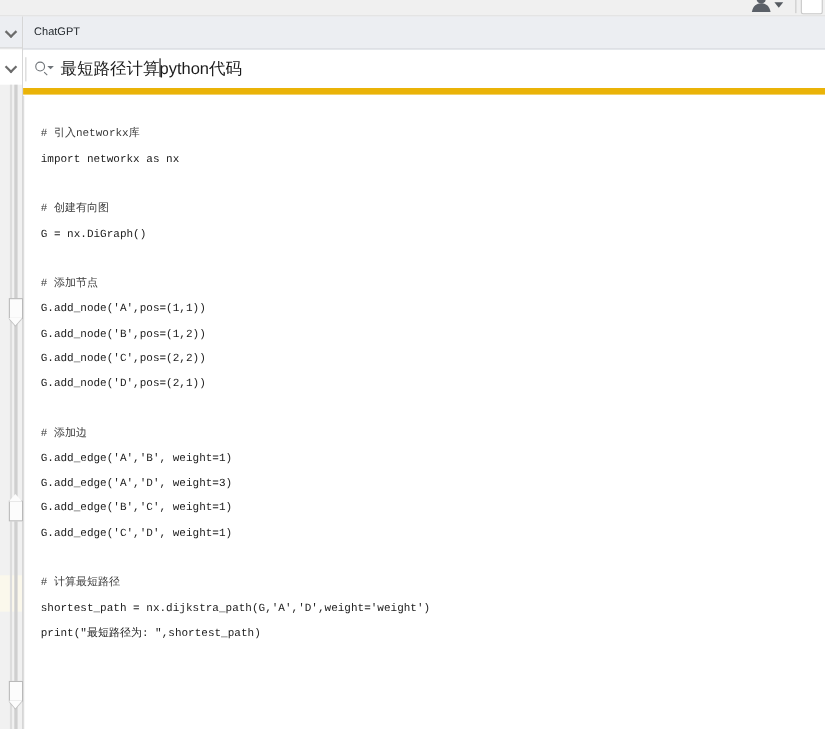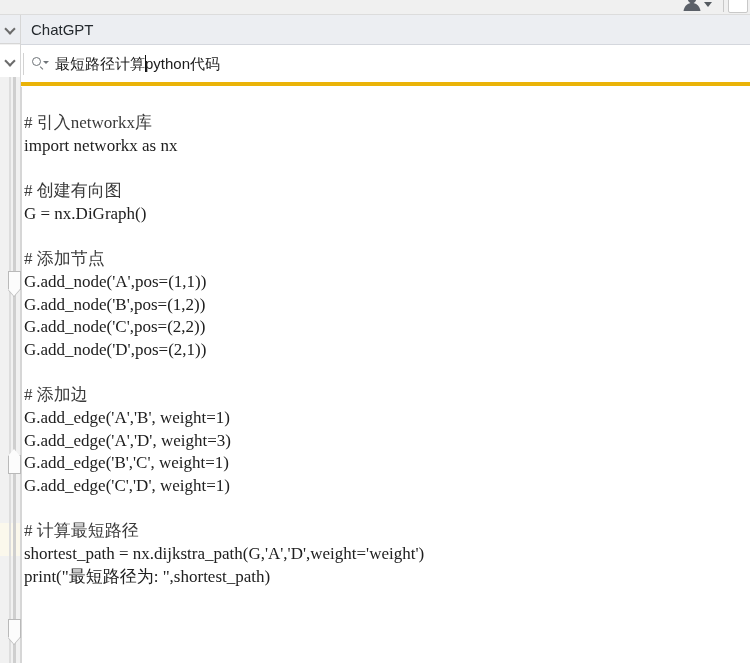--- a/index.html
+++ b/index.html
@@ -199,21 +199,21 @@
     box-sizing: border-box;
     display: flex;
     align-items: flex-end;
   }
   .tab {
     position: relative;
     height: 29px;
     display: flex;
     align-items: center;
     padding: 0 12px;
-    font-size: 15px;
+    font-size: 10px;
     color: #24292e;
     cursor: default;
     box-sizing: border-box;
   }
   .tab.first { padding-left: 10px; }
   .tab .tab-underline {
     display: none;
   }
   .tab.active .tab-underline {
     display: block;
@@ -226,21 +226,21 @@
   }
 
   
   .searchrow {
     position: absolute;
     left: 21px;
     top: 46px;
     width: 729px;
     height: 40px;
     background: #ffffff;
-    border-bottom: 4px solid #eab308;
+    border-bottom: 6px solid #eab308;
     box-sizing: border-box;
     display: flex;
     align-items: center;
   }
   .search-sep {
     width: 1px;
     height: 22px;
     background: #d2d2d2;
     margin-left: 2px;
   }
@@ -318,24 +318,24 @@
   .code-leftline {
     position: absolute;
     left: 0;
     top: 0;
     width: 1px;
     height: 576px;
     background: #d6d6d6;
   }
   .code-block {
     position: absolute;
-    left: 3px;
+    left: 16px;
     top: 25px;
-    font-family: Liberation Serif, serif;
-    font-size: 17px;
+    font-family: Liberation Mono, monospace;
+    font-size: 10px;
     line-height: 22.7px;
     color: #202020;
     white-space: pre;
   }
   .code-line {
     height: 22.7px;
     white-space: pre;
   }
   .code-line.blank { color: transparent; }
   .cmt { color: #3a3a3a; }

